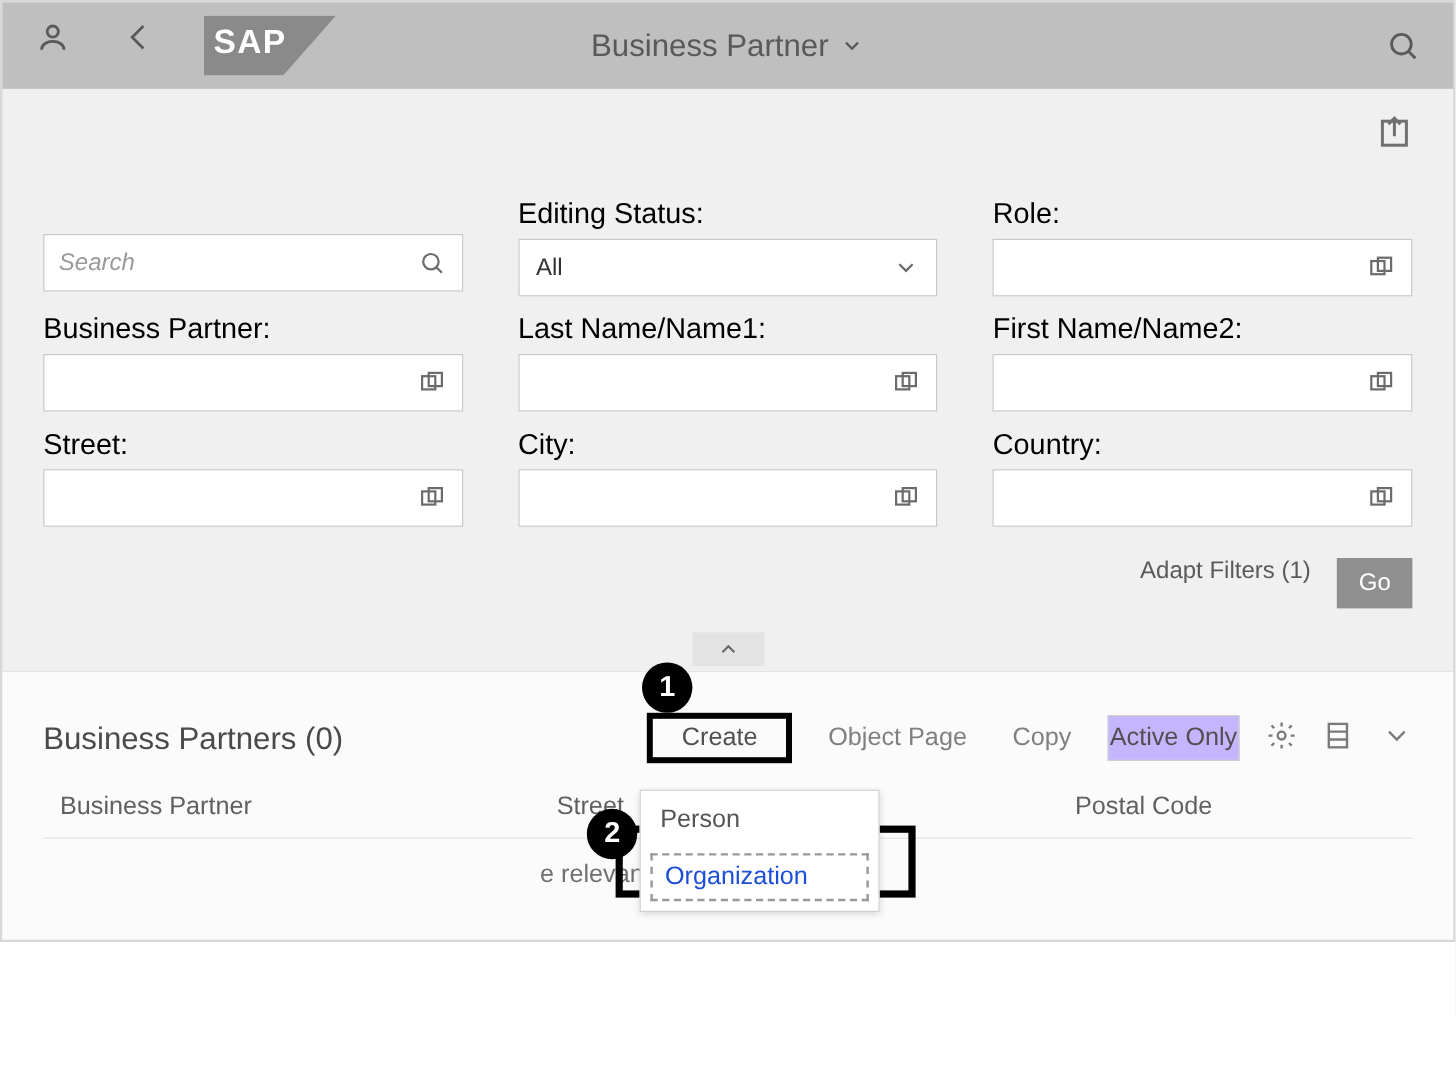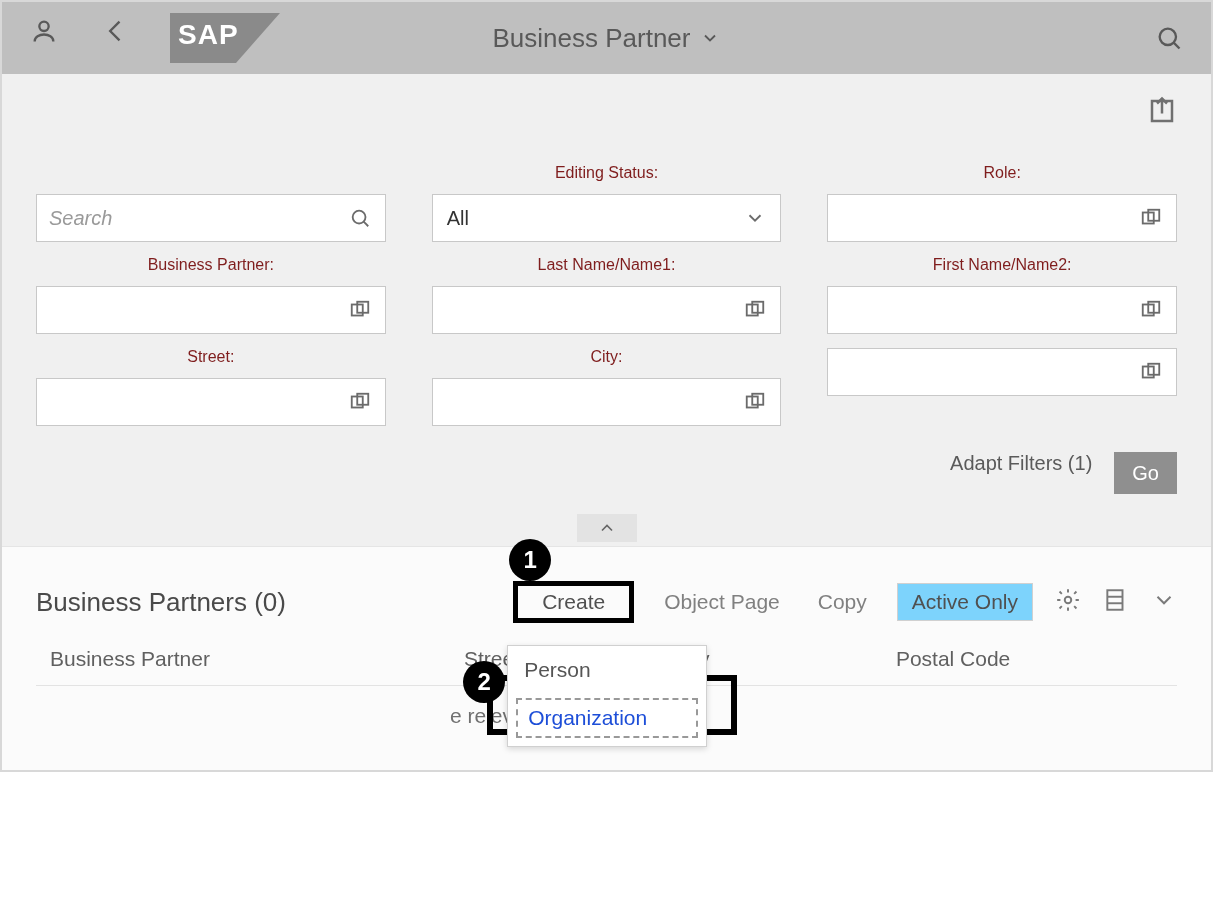--- a/index.html
+++ b/index.html
@@ -81,25 +81,24 @@
     padding: 28px 34px 10px;
   }
   .filter-grid {
     display: grid;
     grid-template-columns: repeat(3, 1fr);
     column-gap: 46px;
     row-gap: 14px;
   }
   .filter-field label {
     display: block;
-    font-size: 16px;
-    color: #7f1d1d;
+    font-size: 24px;
+    color: #000000;
     margin-bottom: 6px;
     min-height: 24px;
-    text-align: center;
   }
   .control {
     display: flex; align-items: center;
     background: #fff;
     border: 1px solid #c8c8c8;
     height: 48px;
     padding: 0 10px;
     gap: 19px;
   }
   .control input {
@@ -159,23 +158,23 @@
     display: flex; align-items: center;
     gap: 22px;
   }
   .table-title { font-size: 26px; color: #4a4a4a; margin-right: auto; }
   .tb-btn {
     font-size: 21px; color: #808080;
     padding: 4px 8px;
   }
   .tb-btn.active {
     border: 1px solid #d0d0d0;
-    background: #7dd3fc;
+    background: #c4b5fd;
     color: #505050;
-    padding: 6px 14px;
+    padding: 6px 1px;
   }
   .tb-icon svg { width: 26px; height: 26px; stroke: #7a7a7a; stroke-width: 1.8; fill: none; }
 
   .column-headers {
     display: grid;
     grid-template-columns: 1.5fr 1.3fr 1fr 1.2fr;
     padding: 24px 14px 14px;
     border-bottom: 1px solid #e3e3e3;
     font-size: 21px; color: #606060;
   }
@@ -388,20 +387,21 @@
           <span class="ctrl-icon">
             <svg viewBox="0 0 24 24">
                 <rect x="3" y="6" width="12" height="12"></rect>
                 <rect x="9" y="3" width="12" height="12"></rect>
               </svg>
           </span>
         </div>
       </div>
 
       <div class="filter-field">
+        <label>Country:</label>
         <div class="control">
           <input type="text" value="" style="">
           <span class="ctrl-icon">
             <svg viewBox="0 0 24 24">
                 <rect x="3" y="6" width="12" height="12"></rect>
                 <rect x="9" y="3" width="12" height="12"></rect>
               </svg>
           </span>
         </div>
       </div>

